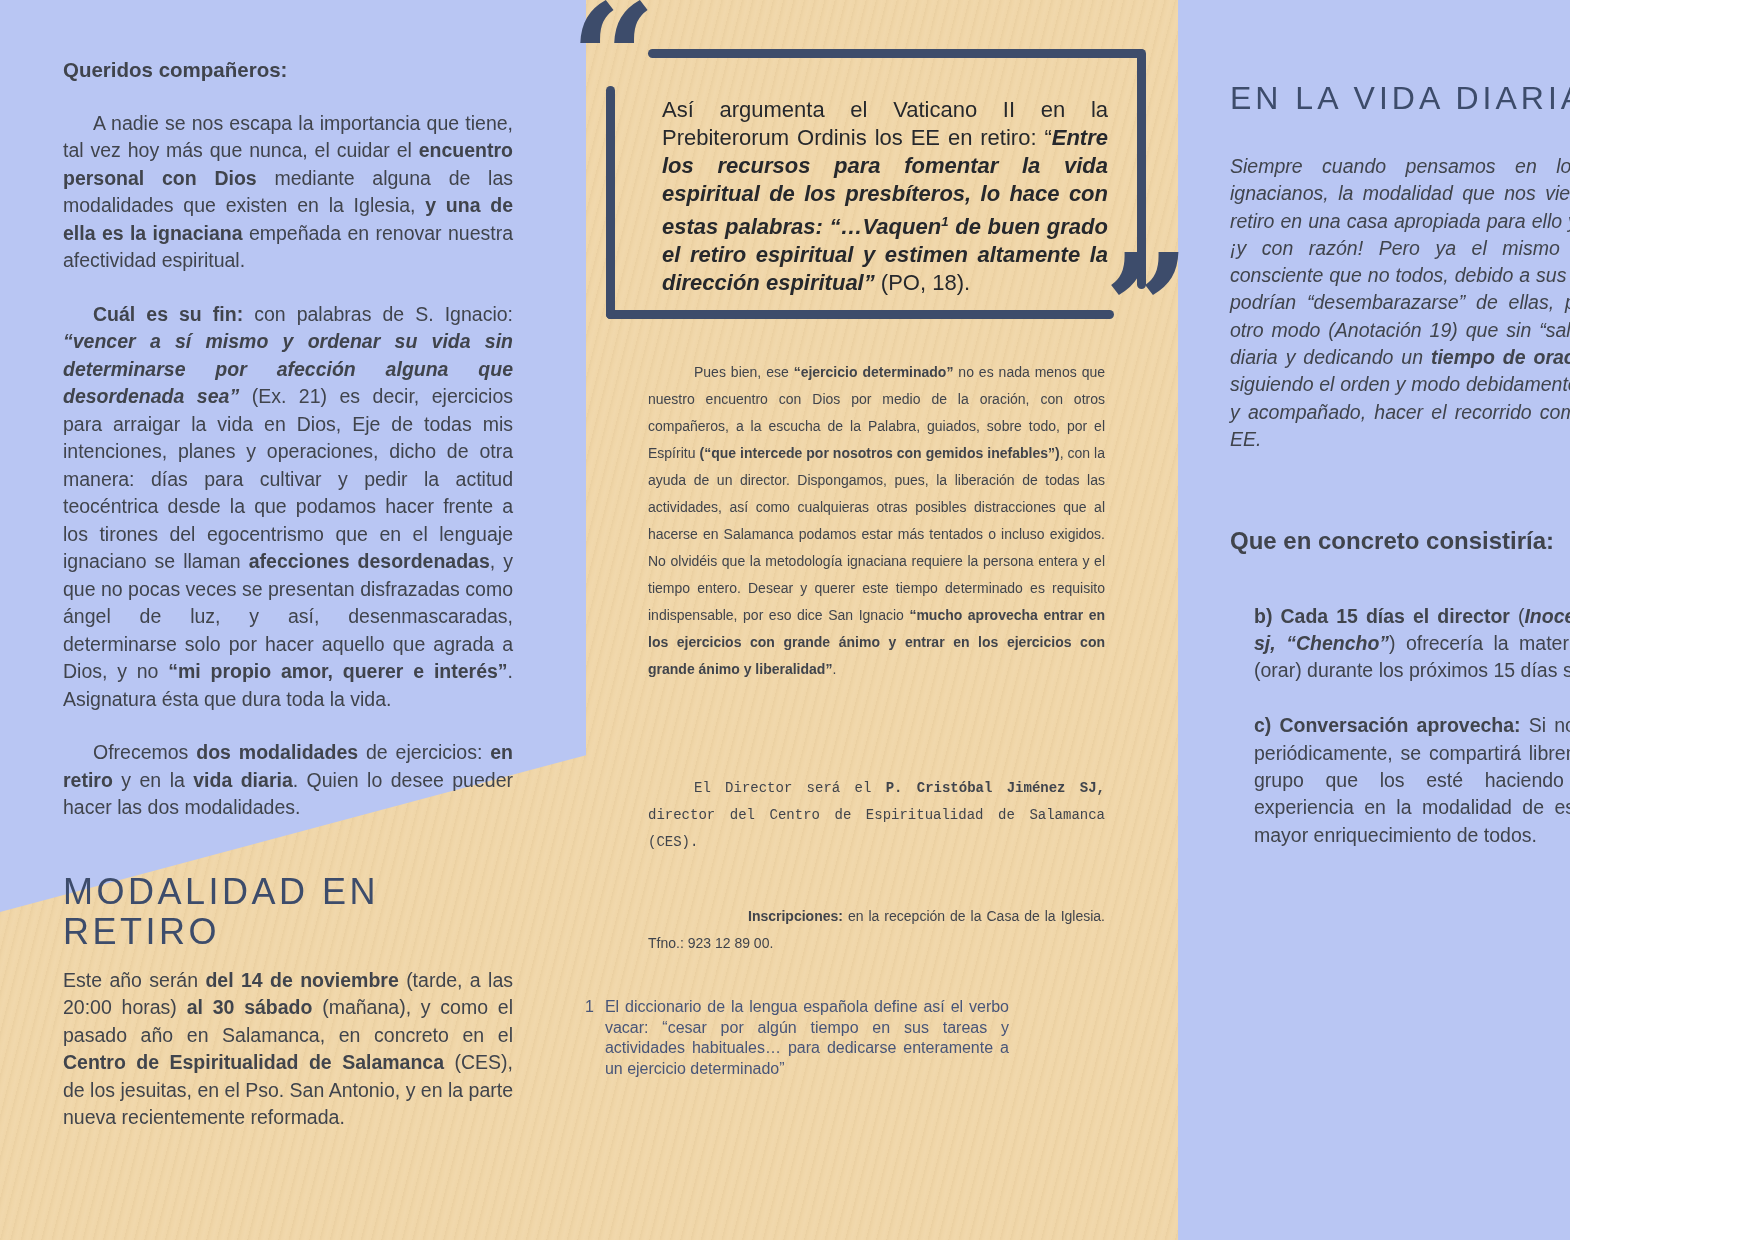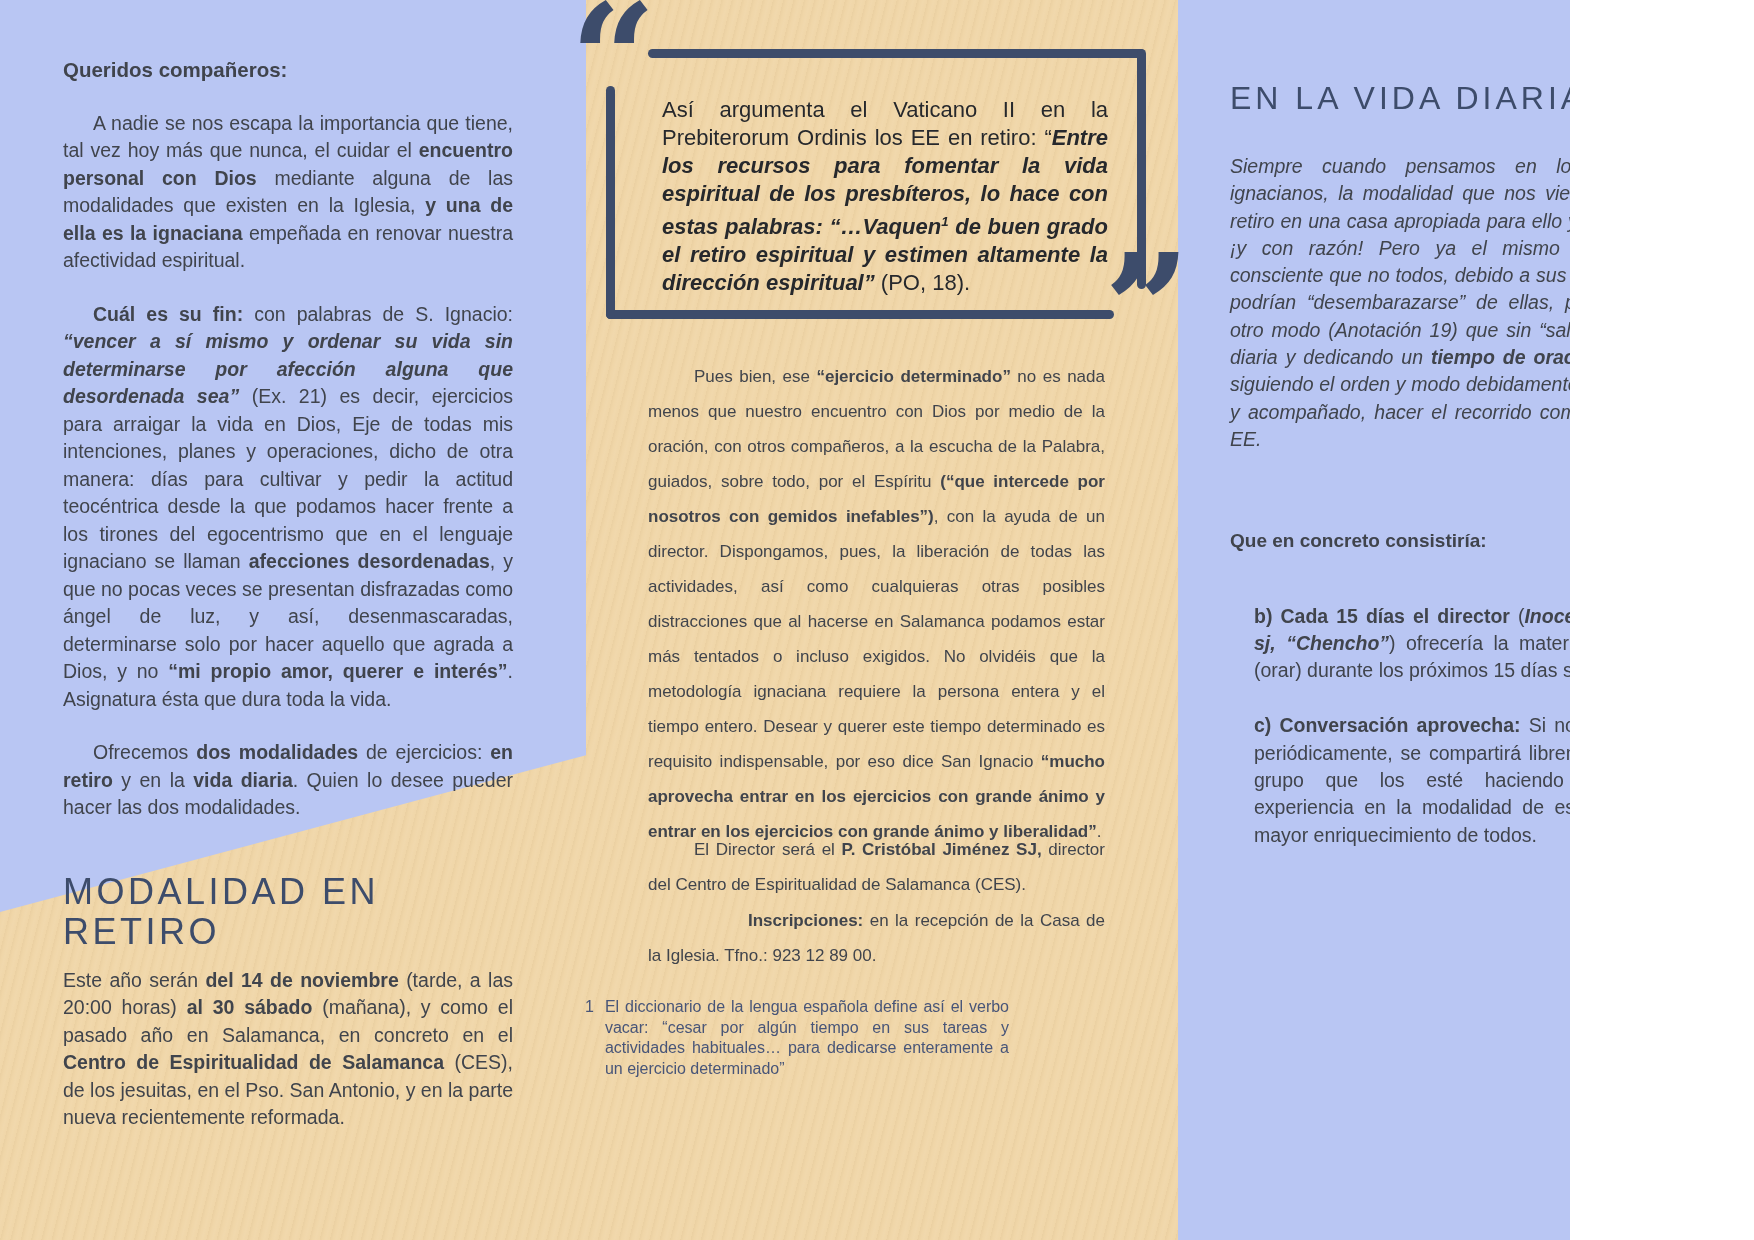--- a/index.html
+++ b/index.html
@@ -44,37 +44,37 @@
            letter-spacing:-6px; }
   .qmark-open  { left:570px; top:8px;   }
   .qmark-close { left:1104px; top:258px; }
   .quote-text { position:absolute; left:662px; top:96px; width:446px;
                 font-size:22px; line-height:28px; color:#26282c;
                 text-align:justify; }
   .quote-text sup { font-size:0.6em; }
 
   
   .m-para { position:absolute; left:648px; width:457px;
-            font-size:17px; line-height:35px; text-align:justify; }
+            font-size:14px; line-height:27px; text-align:justify; }
   .m-p1 { top:359px; text-indent:46px; }
-  .m-p2 { top:832px; text-indent:46px; }
+  .m-p2 { top:775px; text-indent:46px;font-family:Liberation Mono, monospace; }
   .m-p3 { top:903px; text-indent:100px; }
   .footnote { position:absolute; left:585px; top:997px; width:424px;
               display:flex; gap:11px; color: var(--slate,#485578);
               font-size:16px; line-height:20.5px; }
   .footnote .fn-marker { flex:0 0 auto; font-weight:500; }
   .footnote .fn-text { flex:1; text-align:justify; }
 
   
   .col-right { position:absolute; left:1230px; top:8px; width:452px;
                font-size:19.5px; line-height:27.3px; }
   .vida-heading { margin-top:70px; font-size:32px; letter-spacing:4px;
                   font-weight:400; }
   .vida-intro { margin-top:35px;font-style:italic; }
-  .sub-heading { margin-top:74px; font-weight:bold; font-size:19px; }
+  .sub-heading { margin-top:74px; font-weight:bold; font-size:24px; }
   .items { margin-top:48px; padding-left:24px; }
   .item { margin-bottom:28px; text-align:justify; }
 </style>
 </head>
 <body>
 
 <div class="page">
 
   <div class="panel panel-left"></div>
   <div class="panel panel-right"></div>

